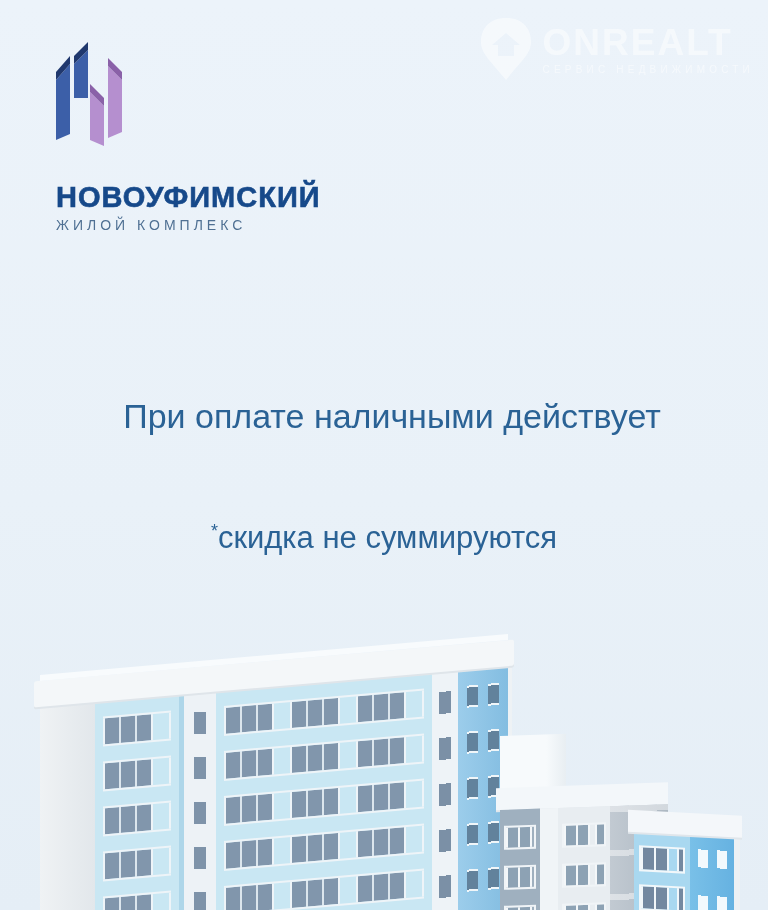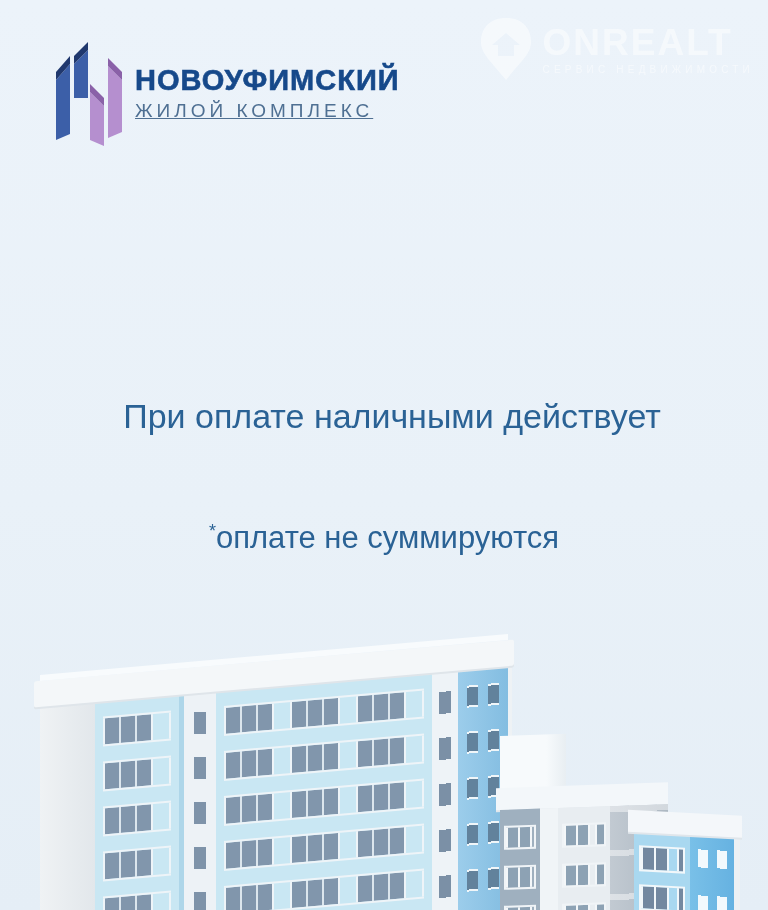--- a/index.html
+++ b/index.html
@@ -3,25 +3,25 @@
 <meta charset="utf-8">
 <style>
   html,body { margin:0; padding:0; }
   .canvas {
     position:relative; width:768px; height:910px; overflow:hidden;
     background:linear-gradient(180deg,#ecf3fa 0%,#e9f1f8 55%,#e5eef6 100%);
     font-family:"Liberation Sans", sans-serif;
   }
 
   
-  .logo { position:absolute; left:56px; top:42px; display:flex; align-items:flex-start; gap:13px; }
+  .logo { position:absolute; left:56px; top:42px; display:flex; align-items:flex-start; gap:13px;flex-direction:column; }
   .logo-mark { width:66px; height:104px; flex:0 0 auto; }
   .logo-text { padding-top:24px; }
   .logo-title { font-size:29px; font-weight:700; color:#16498a; letter-spacing:1px; -webkit-text-stroke:.6px #16498a; line-height:1; }
-  .logo-sub { font-size:19px; color:#4f7093; letter-spacing:4px; margin-top:6px; line-height:1;text-decoration:underline; }
+  .logo-sub { font-size:14px; color:#4f7093; letter-spacing:4px; margin-top:6px; line-height:1; }
 
   
   .watermark { position:absolute; right:14px; top:16px; display:flex; align-items:center; gap:10px; opacity:.5; color:#ffffff; }
   .wm-icon { width:54px; height:66px; }
   .wm-brand { font-size:37px; font-weight:700; letter-spacing:2px; line-height:1; }
   .wm-tag { font-size:10px; letter-spacing:4.2px; margin-top:4px; line-height:1; }
 
   
   .headline {
     position:absolute; top:182px; left:0; right:0; text-align:center;
@@ -181,15 +181,15 @@
     </div>
   </div>
 
   <div class="headline">
   </div>
 
   <div class="body-text">
     <div>При оплате наличными действует</div>
   </div>
 
-  <div class="footnote"><sup>*</sup><span>оплате не суммируются</span></div>
+  <div class="footnote"><sup>*</sup><span>скидка не суммируются</span></div>
 
 </div>
 
 </body></html>

